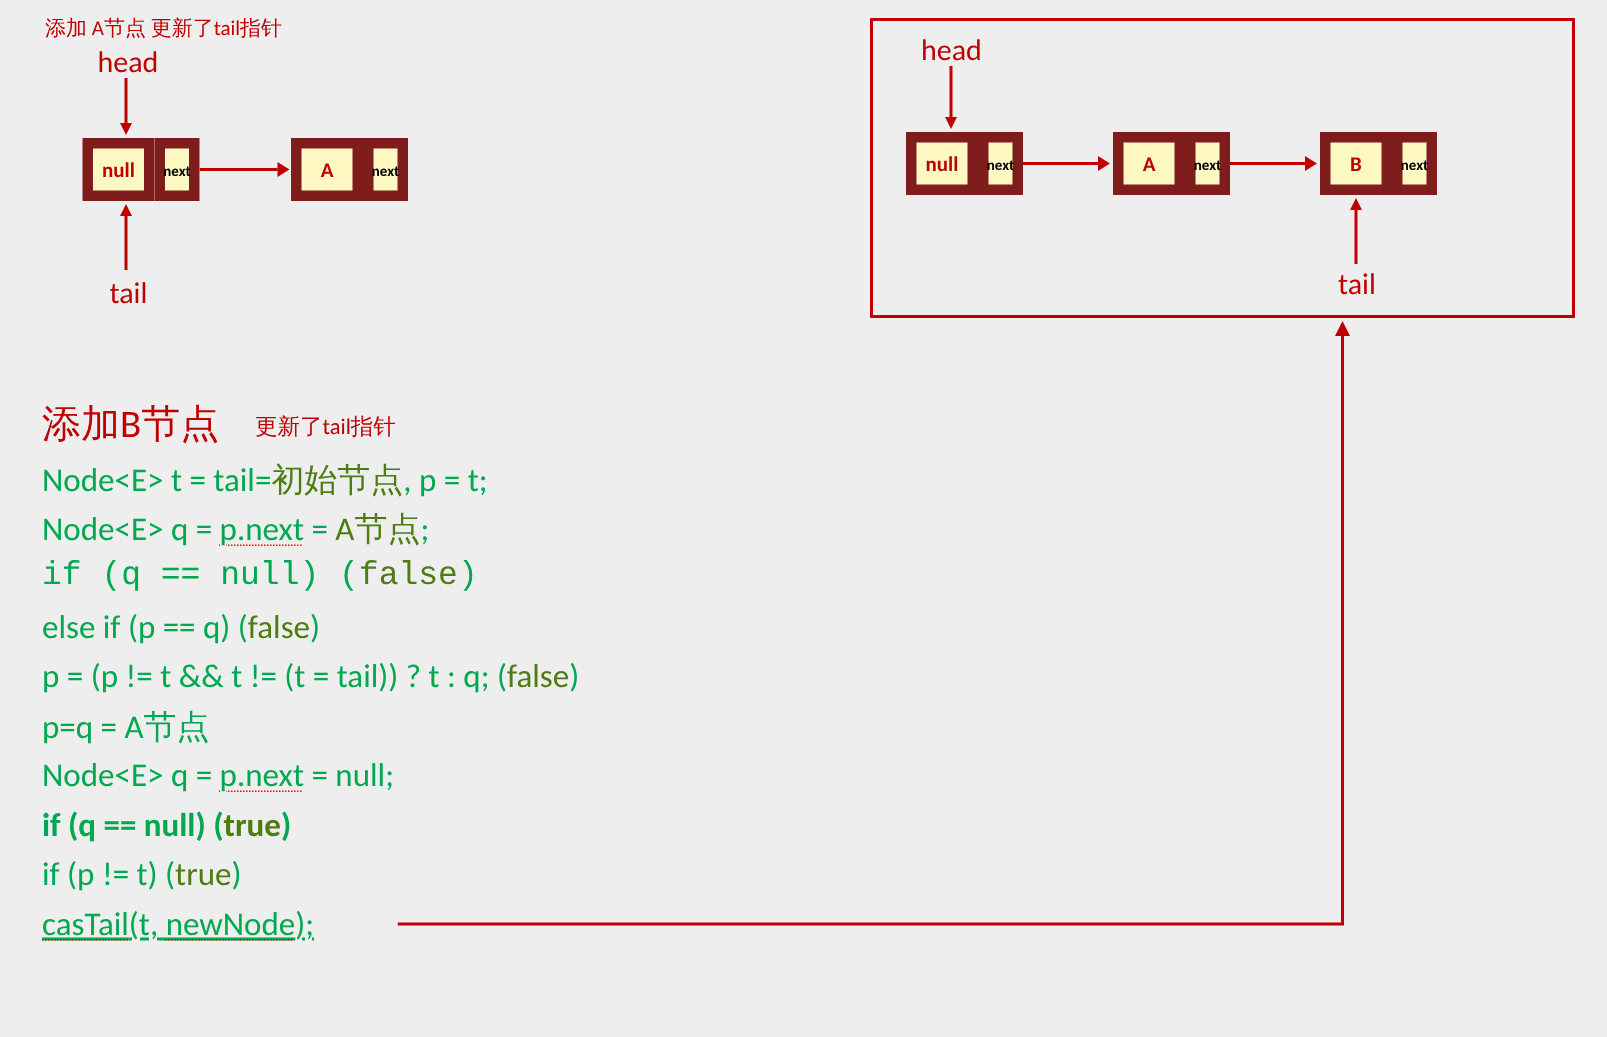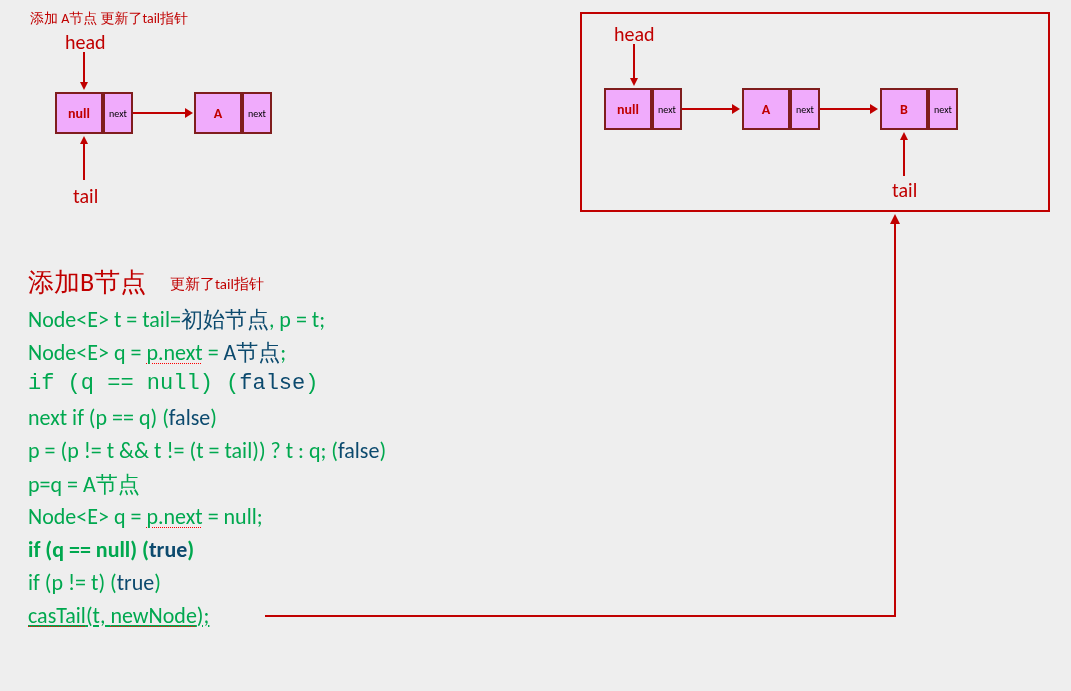--- a/index.html
+++ b/index.html
@@ -6,36 +6,36 @@
     margin: 0;
     padding: 0;
     width: 1071px;
     height: 691px;
     background: #eeeeee;
     font-family: Calibri, Arial, "Microsoft YaHei", sans-serif;
     overflow: hidden;
   }
   .positioned { position: absolute; box-sizing: border-box; }
   .node-cell {
-    background: #f0abfc;
-    border: 2px solid #7f1d1d;
+    background: #fef9c3;
+    border: 7px solid #7f1d1d;
     display: flex;
     align-items: center;
     justify-content: center;
     font-weight: bold;
   }
   .node-value { color: #c00000; font-size: 14px; }
-  .node-next  { color: #000; font-size: 10px; font-weight: normal; }
+  .node-next  { color: #000; font-size: 10px; font-weight: bold; }
   .label-red   { color: #c00000; }
   .code-line {
     font-size: 22px;
     color: #00a84f;
     white-space: nowrap;
   }
-  .code-line .red { color: #0c4a6e; margin-top: 10px; }
+  .code-line .red { color: #4d7c0f; margin-top: 10px; }
   .dotted-u {
     text-decoration: underline dotted red 1px;
     text-underline-offset: 3px;
   }
   .small-title { font-size: 14px; }
   .pointer-label { font-size: 20px; }
 </style>
 </head>
 <body>
 
@@ -125,21 +125,21 @@
 <div class="positioned code-line" style="left:28px; top:305px;">
   <span>Node&lt;E&gt; t = tail=</span><span class="red">初始节点</span><span>, p = t;</span>
 </div>
 <div class="positioned code-line" style="left:28px; top:338px;">
   <span>Node&lt;E&gt; q = </span><span class="dotted-u">p.next</span><span> = </span><span class="red">A节点</span><span>;</span>
 </div>
 <div class="positioned code-line" style="left:28px; top:371px;font-family:Liberation Mono, monospace;">
   <span>if (q == null)  (</span><span class="red">false</span><span>)</span>
 </div>
 <div class="positioned code-line" style="left:28px; top:404px;">
-  <span>next if (p == q)  (</span><span class="red">false</span><span>)</span>
+  <span>else if (p == q)  (</span><span class="red">false</span><span>)</span>
 </div>
 <div class="positioned code-line" style="left:28px; top:437px;">
   <span>p = (p != t &amp;&amp; t != (t = tail)) ? t : q;  (</span><span class="red">false</span><span>)</span>
 </div>
 <div class="positioned code-line" style="left:28px; top:470px;">
   <span>p=q = A节点</span>
 </div>
 <div class="positioned code-line" style="left:28px; top:503px;">
   <span>Node&lt;E&gt; q = </span><span class="dotted-u">p.next</span><span> = null;</span>
 </div>

